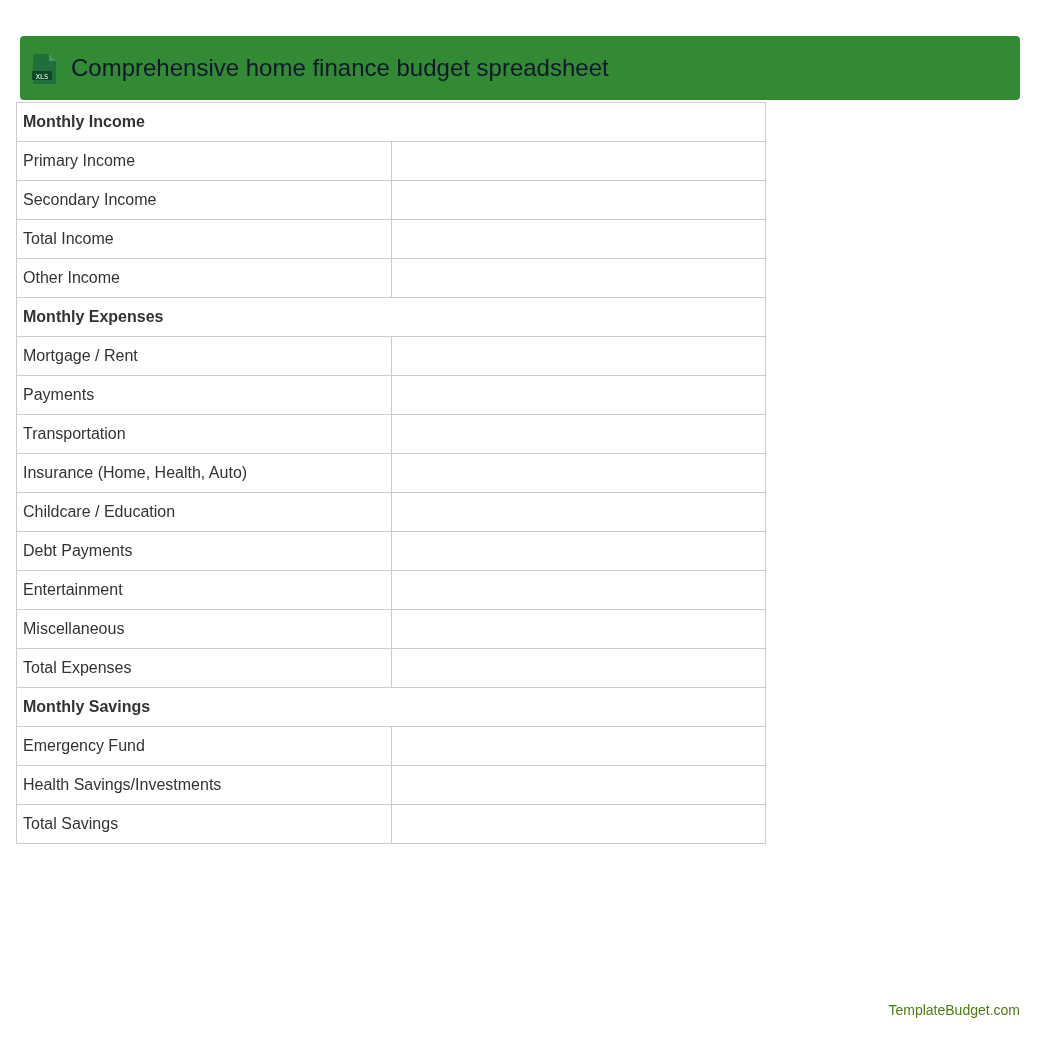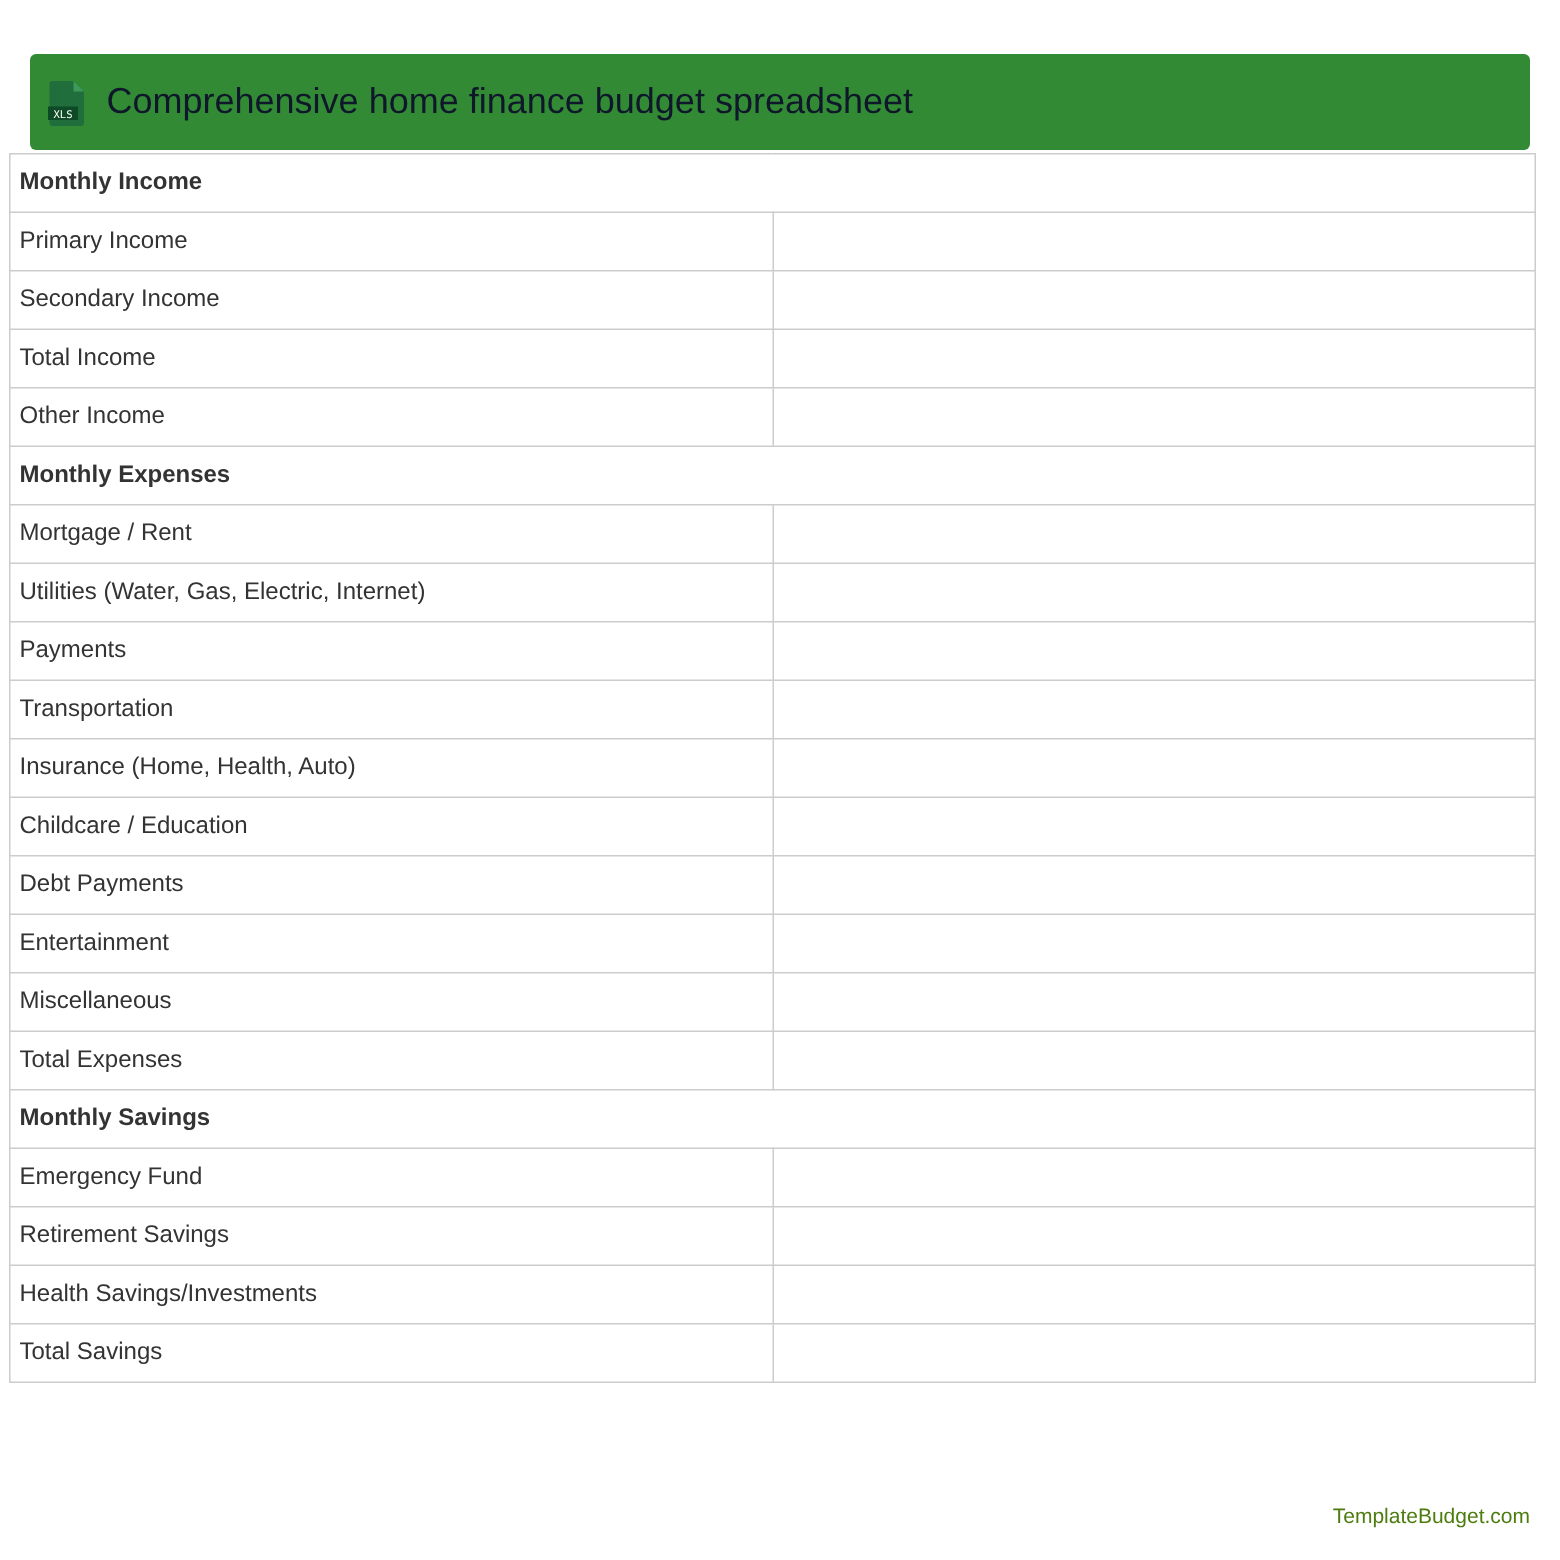--- a/index.html
+++ b/index.html
@@ -35,23 +35,23 @@
     .xls-icon svg { display: block; }
     .header-title {
       color: #0f172a;
       font-size: 24px;
       font-weight: normal;
       letter-spacing: 0px;
       white-space: nowrap;
     }
     table.budget {
       position: absolute;
-      left: 6px;
+      left: 16px;
       top: 102px;
-      width: 1018px;
+      width: 750px;
       border-collapse: collapse;
       table-layout: fixed;
     }
     table.budget td {
       border: 1px solid #cccccc;
       height: 39px;
       padding: 0 0 0 6px;
       box-sizing: border-box;
       font-size: 16px;
       color: #333333;
@@ -110,24 +110,20 @@
         <td class="value"></td>
       </tr>
       <tr class="section">
         <td colspan="2">Monthly Expenses</td>
       </tr>
       <tr>
         <td>Mortgage / Rent</td>
         <td class="value"></td>
       </tr>
       <tr>
-        <td>Utilities (Water, Gas, Electric, Internet)</td>
-        <td class="value"></td>
-      </tr>
-      <tr>
         <td>Payments</td>
         <td class="value"></td>
       </tr>
       <tr>
         <td>Transportation</td>
         <td class="value"></td>
       </tr>
       <tr>
         <td>Insurance (Home, Health, Auto)</td>
         <td class="value"></td>
@@ -153,24 +149,20 @@
         <td class="value"></td>
       </tr>
       <tr class="section">
         <td colspan="2">Monthly Savings</td>
       </tr>
       <tr>
         <td>Emergency Fund</td>
         <td class="value"></td>
       </tr>
       <tr>
-        <td>Retirement Savings</td>
-        <td class="value"></td>
-      </tr>
-      <tr>
         <td>Health Savings/Investments</td>
         <td class="value"></td>
       </tr>
       <tr>
         <td>Total Savings</td>
         <td class="value"></td>
       </tr>
     </tbody>
 </table>
 

